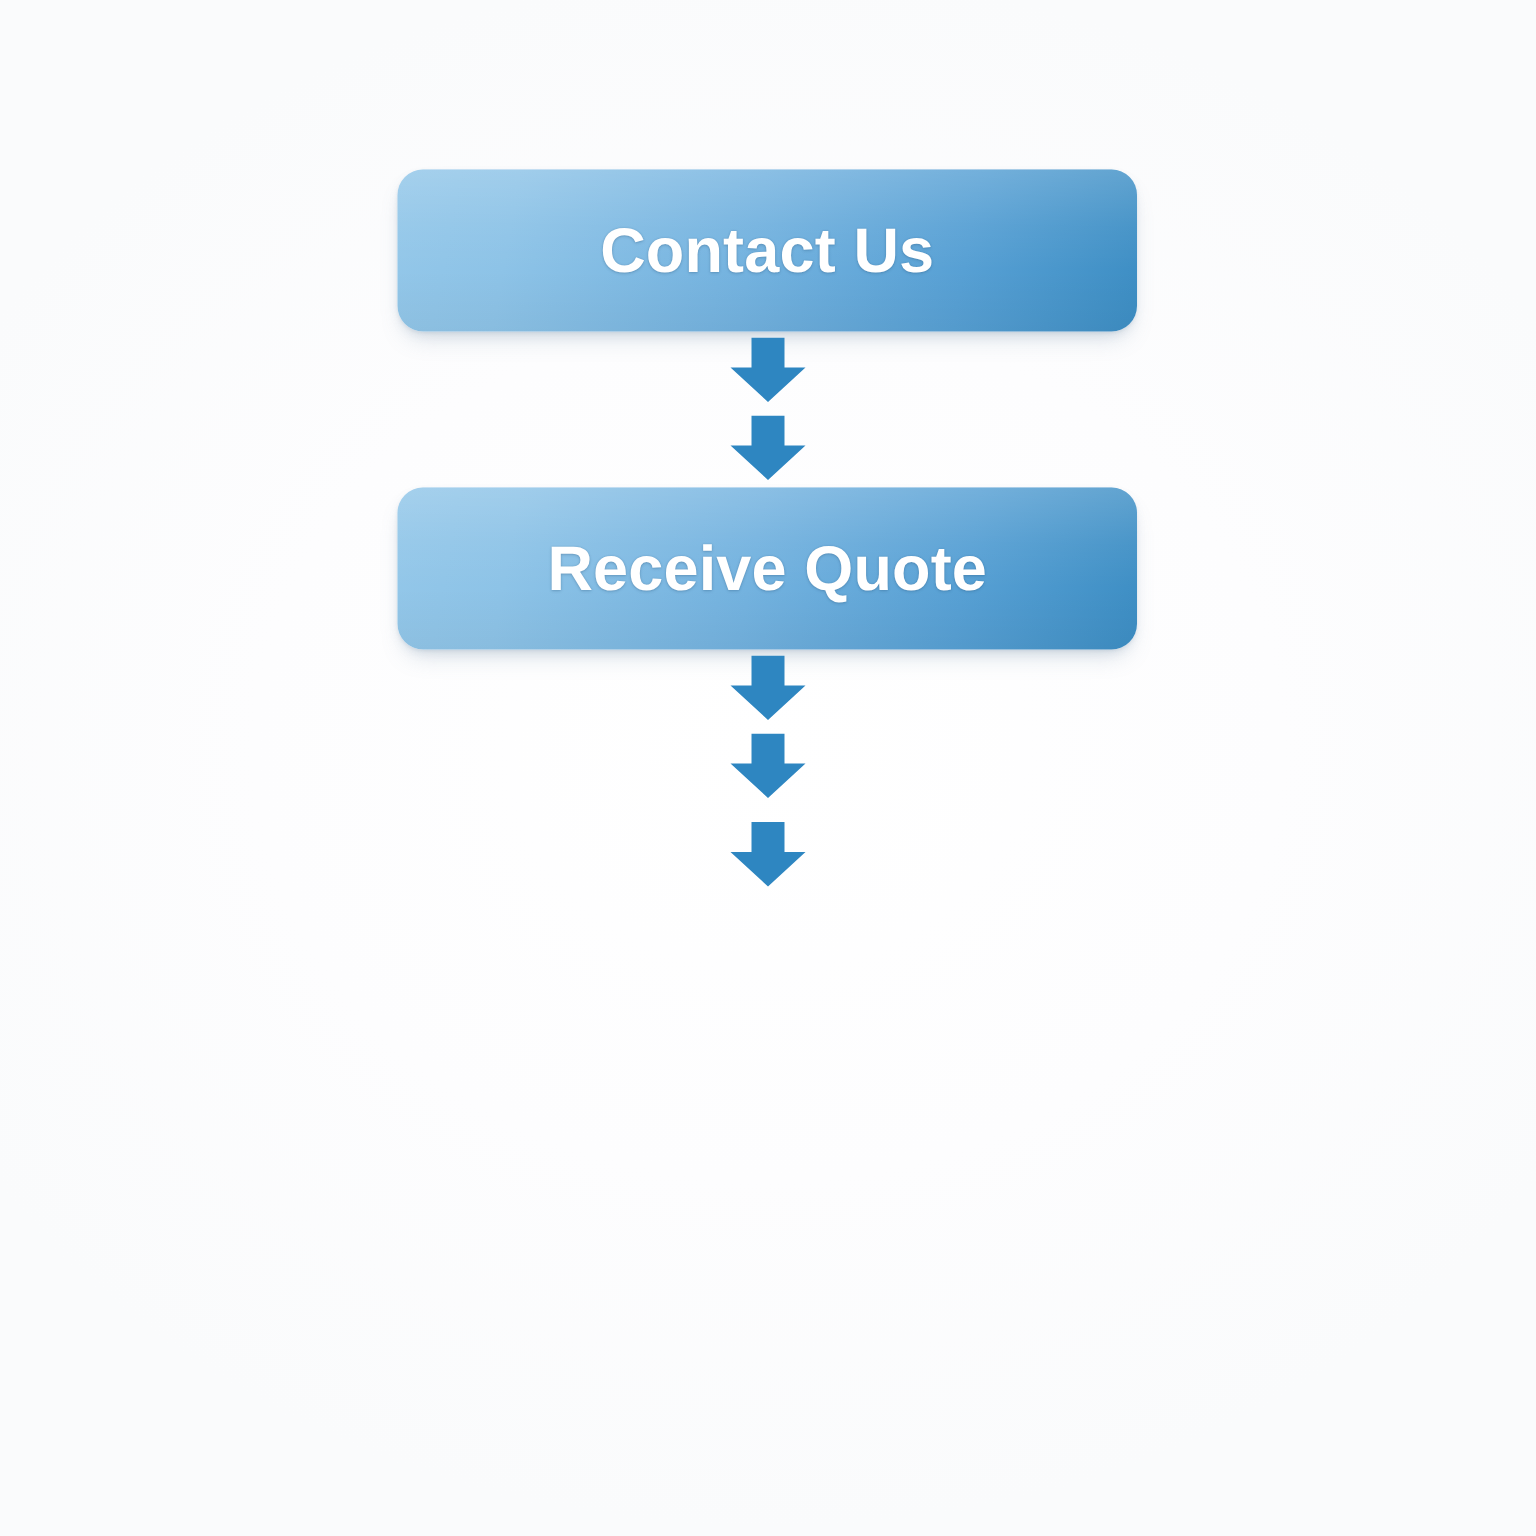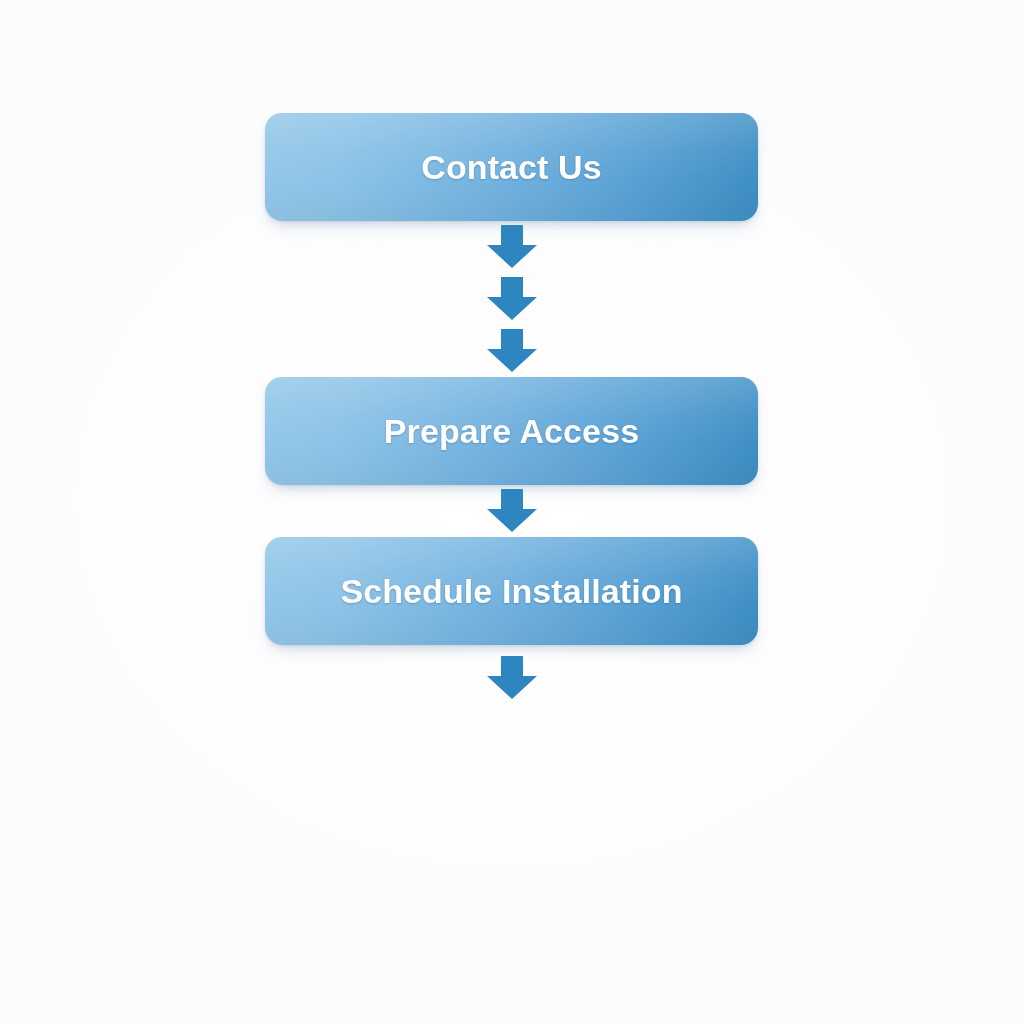--- a/index.html
+++ b/index.html
@@ -68,21 +68,21 @@
                 rgba(255,255,255,0.05) 35%,
                 rgba(255,255,255,0) 62%,
                 rgba(0,0,0,0.035) 100%);
     pointer-events:none;
   }
 
   .step-label {
     position:relative;
     z-index:2;
     color:#ffffff;
-    font-size:34px;
+    font-size:42px;
     font-weight:bold;
     letter-spacing:0.1px;
     line-height:1;
     text-align:center;
     text-shadow:0 1px 2px rgba(40,80,115,0.30),
                 0 0 1px rgba(40,80,115,0.20);
     white-space:nowrap;
   }
 
   
@@ -122,40 +122,37 @@
       </svg>
     </div>
 
 
     <div class="connector">
       <svg class="arrow-svg" viewBox="0 0 52 44">
         <polygon points="15,0 37,0 37,20 51,20 26,43 1,20 15,20" fill="#2e86c1"></polygon>
       </svg>
     </div>
 
-
-    <div class="connector">
-      <svg class="arrow-svg" viewBox="0 0 52 44">
-        <polygon points="15,0 37,0 37,20 51,20 26,43 1,20 15,20" fill="#2e86c1"></polygon>
-      </svg>
-    </div>
-
     <div class="step-box">
-      <span class="step-label">Prepare Access</span>
+      <span class="step-label">Receive Quote</span>
     </div>
 
     <div class="connector">
       <svg class="arrow-svg" viewBox="0 0 52 44">
         <polygon points="15,0 37,0 37,20 51,20 26,43 1,20 15,20" fill="#2e86c1"></polygon>
       </svg>
     </div>
 
-    <div class="step-box">
-      <span class="step-label">Schedule Installation</span>
+
+    <div class="connector">
+      <svg class="arrow-svg" viewBox="0 0 52 44">
+        <polygon points="15,0 37,0 37,20 51,20 26,43 1,20 15,20" fill="#2e86c1"></polygon>
+      </svg>
     </div>
+
 
     <div class="connector terminal">
       <svg class="arrow-svg" viewBox="0 0 52 44">
         <polygon points="15,0 37,0 37,20 51,20 26,43 1,20 15,20" fill="#2e86c1"></polygon>
       </svg>
     </div>
 
   </div>
 </div>
 

